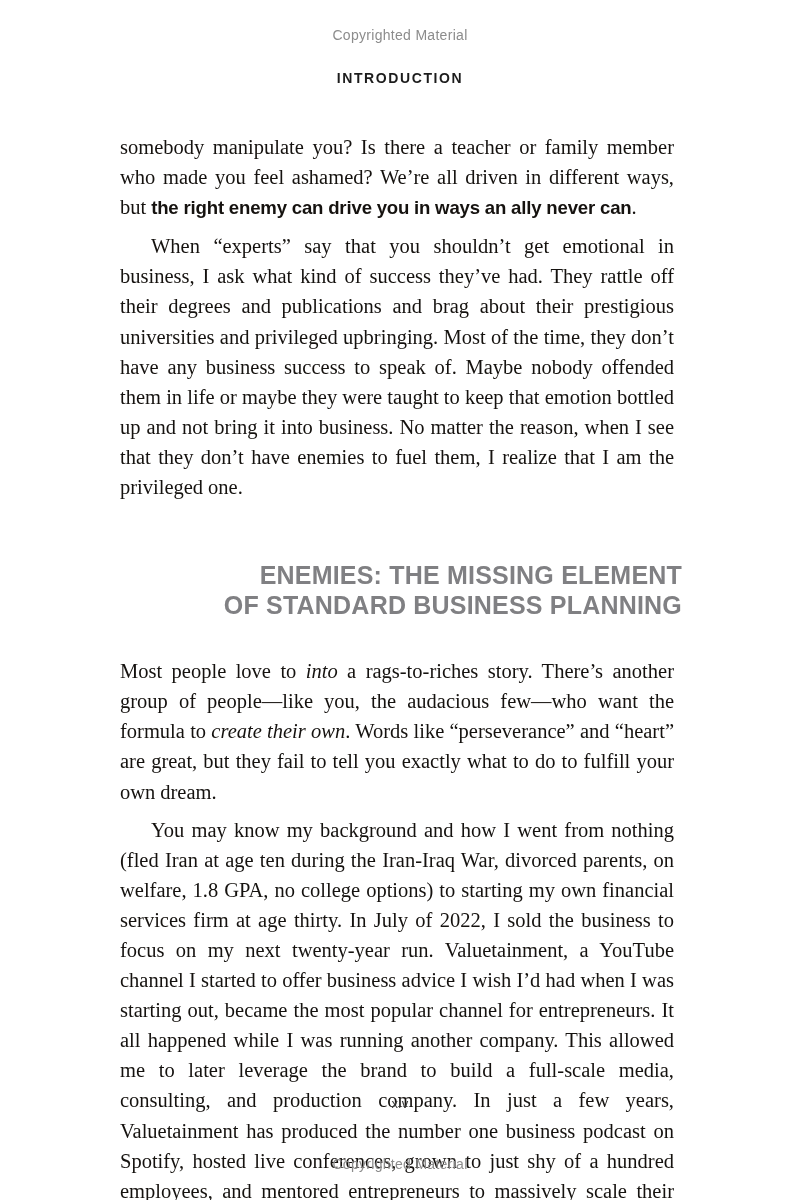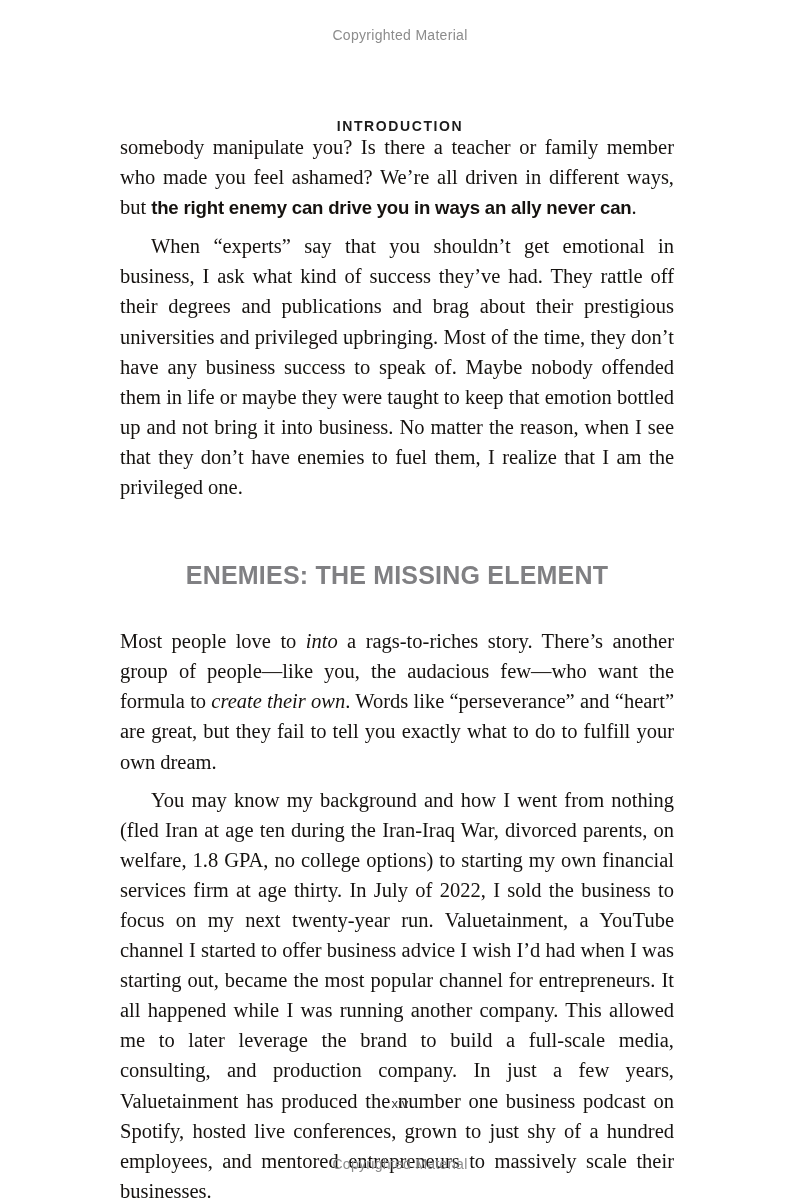--- a/index.html
+++ b/index.html
@@ -43,21 +43,20 @@
     left: 0;
     top: 70px;
     width: 800px;
     text-align: center;
     font-family: "Liberation Sans", "DejaVu Sans", sans-serif;
     font-size: 14px;
     font-weight: bold;
     letter-spacing: 1.6px;
     color: #1c1c1c;
     white-space: nowrap;
-    margin-top: 48px;
   }
 
   
   .column {
     position: absolute;
     left: 112px;
     top: 124px;
     width: 570px;
   }
 
@@ -87,21 +86,21 @@
 
   h2.section-heading {
     margin: 0;
     font-family: "Liberation Sans", "DejaVu Sans", sans-serif;
     font-weight: bold;
     font-size: 25px;
     line-height: 30px;
     letter-spacing: 0.2px;
     color: #808083;
     text-transform: none;
-    text-align: center;
+    text-align: right;
   }
 
   
   .gap-before-heading { height: 50px; }
   .gap-after-heading  { height: 28px; }
 
   
   .folio {
     position: absolute;
     left: 0;
@@ -126,21 +125,21 @@
   <div class="running-head">INTRODUCTION</div>
 
   <div class="column">
 
     <p class="body-text"><span>somebody manipulate you? Is there a teacher or family member who made you feel ashamed? We’re all driven in different ways, but </span><strong class="sans-bold">the right enemy can drive you in ways an ally never can</strong><span>.</span></p>
 
     <p class="body-text indent">When “experts” say that you shouldn’t get emotional in business, I ask what kind of success they’ve had. They rattle off their degrees and publications and brag about their prestigious universities and privileged upbringing. Most of the time, they don’t have any business success to speak of. Maybe nobody offended them in life or maybe they were taught to keep that emotion bottled up and not bring it into busi­ness. No matter the reason, when I see that they don’t have enemies to fuel them, I realize that I am the privileged one.</p>
 
     <div class="gap-before-heading"></div>
 
-    <h2 class="section-heading"><span>ENEMIES: THE MISSING ELEMENT</span><br></h2>
+    <h2 class="section-heading"><span>ENEMIES: THE MISSING ELEMENT</span><br><span>OF STANDARD BUSINESS PLANNING</span></h2>
 
     <div class="gap-after-heading"></div>
 
     <p class="body-text"><span>Most people love to </span><em>into</em><span> a rags-to-riches story. There’s another group of people—like you, the audacious few—who want the formula to </span><em>create their own</em><span>. Words like “perseverance” and “heart” are great, but they fail to tell you exactly what to do to fulfill your own dream.</span></p>
 
     <p class="body-text indent">You may know my background and how I went from nothing (fled Iran at age ten during the Iran-Iraq War, divorced parents, on welfare, 1.8 GPA, no college options) to starting my own financial services firm at age thirty. In July of 2022, I sold the business to focus on my next twenty-year run. Valuetainment, a YouTube channel I started to offer business advice I wish I’d had when I was starting out, became the most popular channel for entrepreneurs. It all happened while I was running another company. This allowed me to later leverage the brand to build a full-scale media, consulting, and production company. In just a few years, Valuetainment has produced the number one business podcast on Spotify, hosted live conferences, grown to just shy of a hundred employ­ees, and mentored entrepreneurs to massively scale their businesses.</p>
 
   </div>
 
   <div class="folio">xiv</div>

